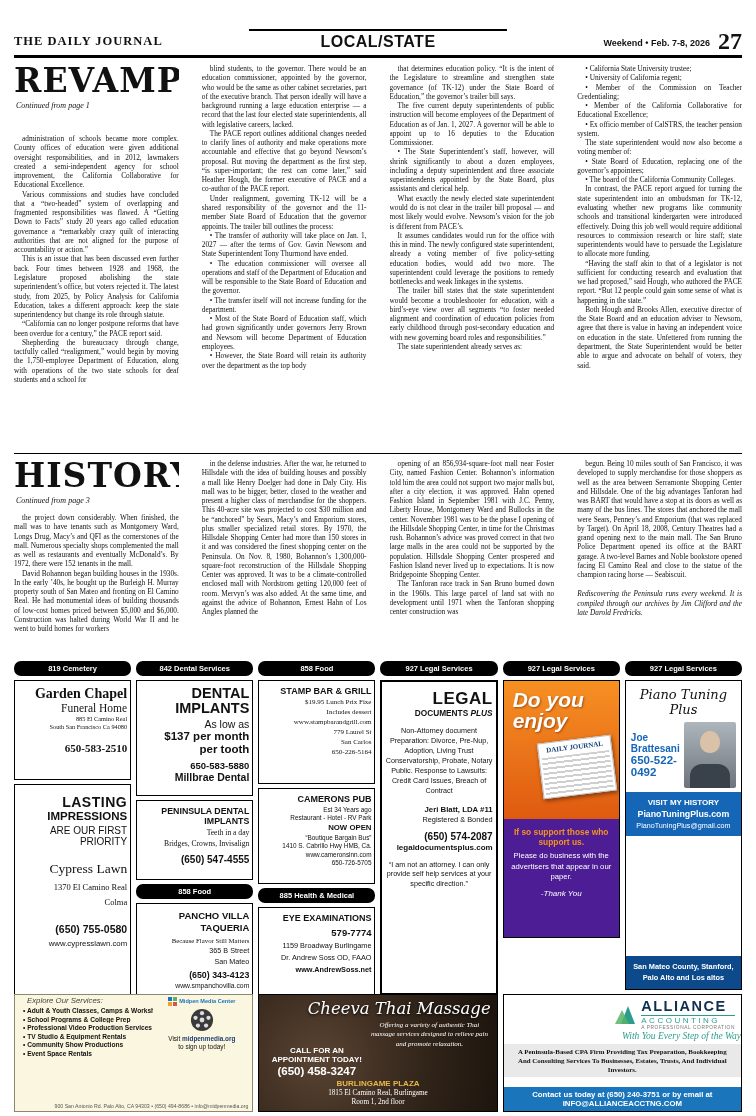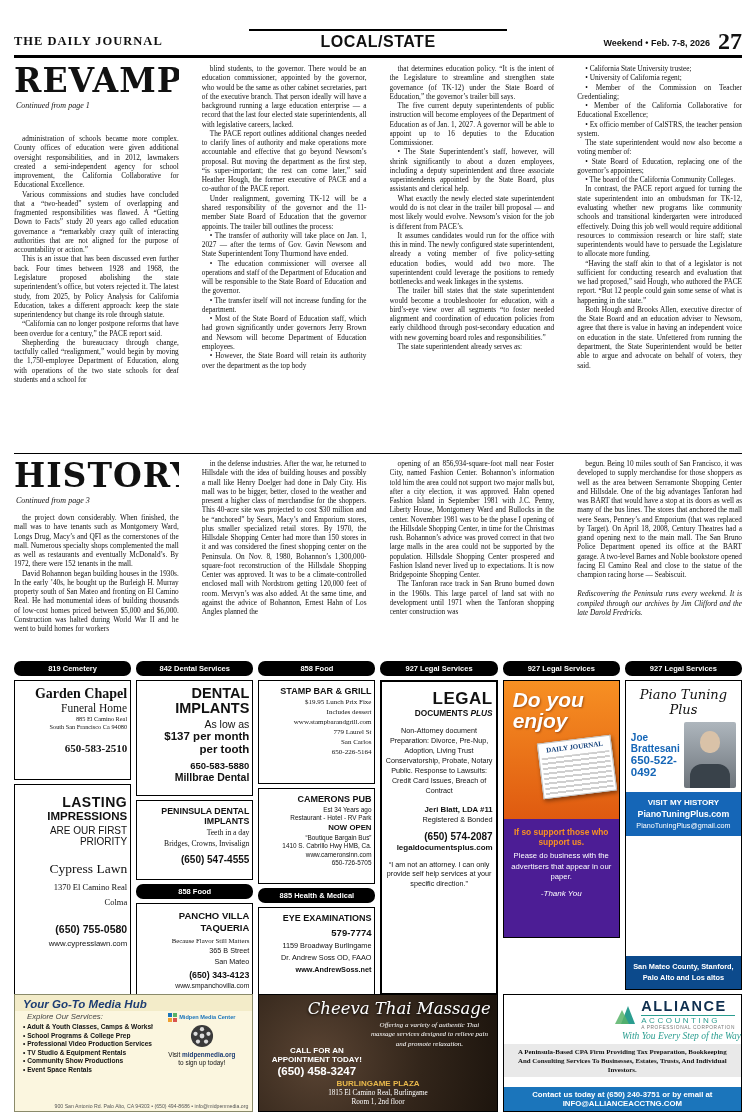--- a/index.html
+++ b/index.html
@@ -409,21 +409,20 @@
             <div class="pb3">PianoTuningPlus@gmail.com</div>
           </div>
           <div class="piano-dark">San Mateo County, Stanford, Palo Alto and Los altos</div>
         </div>
       </div>
     </div>
 
     <div class="bottom-ads">
 
       <div class="ad midpen">
-        <div class="mp-title">Your Go-To Media Hub</div>
         <div class="mp-body">
           <div class="mp-left">
             <div class="mp-explore">Explore Our Services:</div>
             <div class="mp-services">
                 <p>Adult &amp; Youth Classes, Camps &amp; Workshops</p>
                 <p>School Programs &amp; College Prep</p>
                 <p>Professional Video Production Services</p>
                 <p>TV Studio &amp; Equipment Rentals</p>
                 <p>Community Show Productions</p>
                 <p>Event Space Rentals</p>

